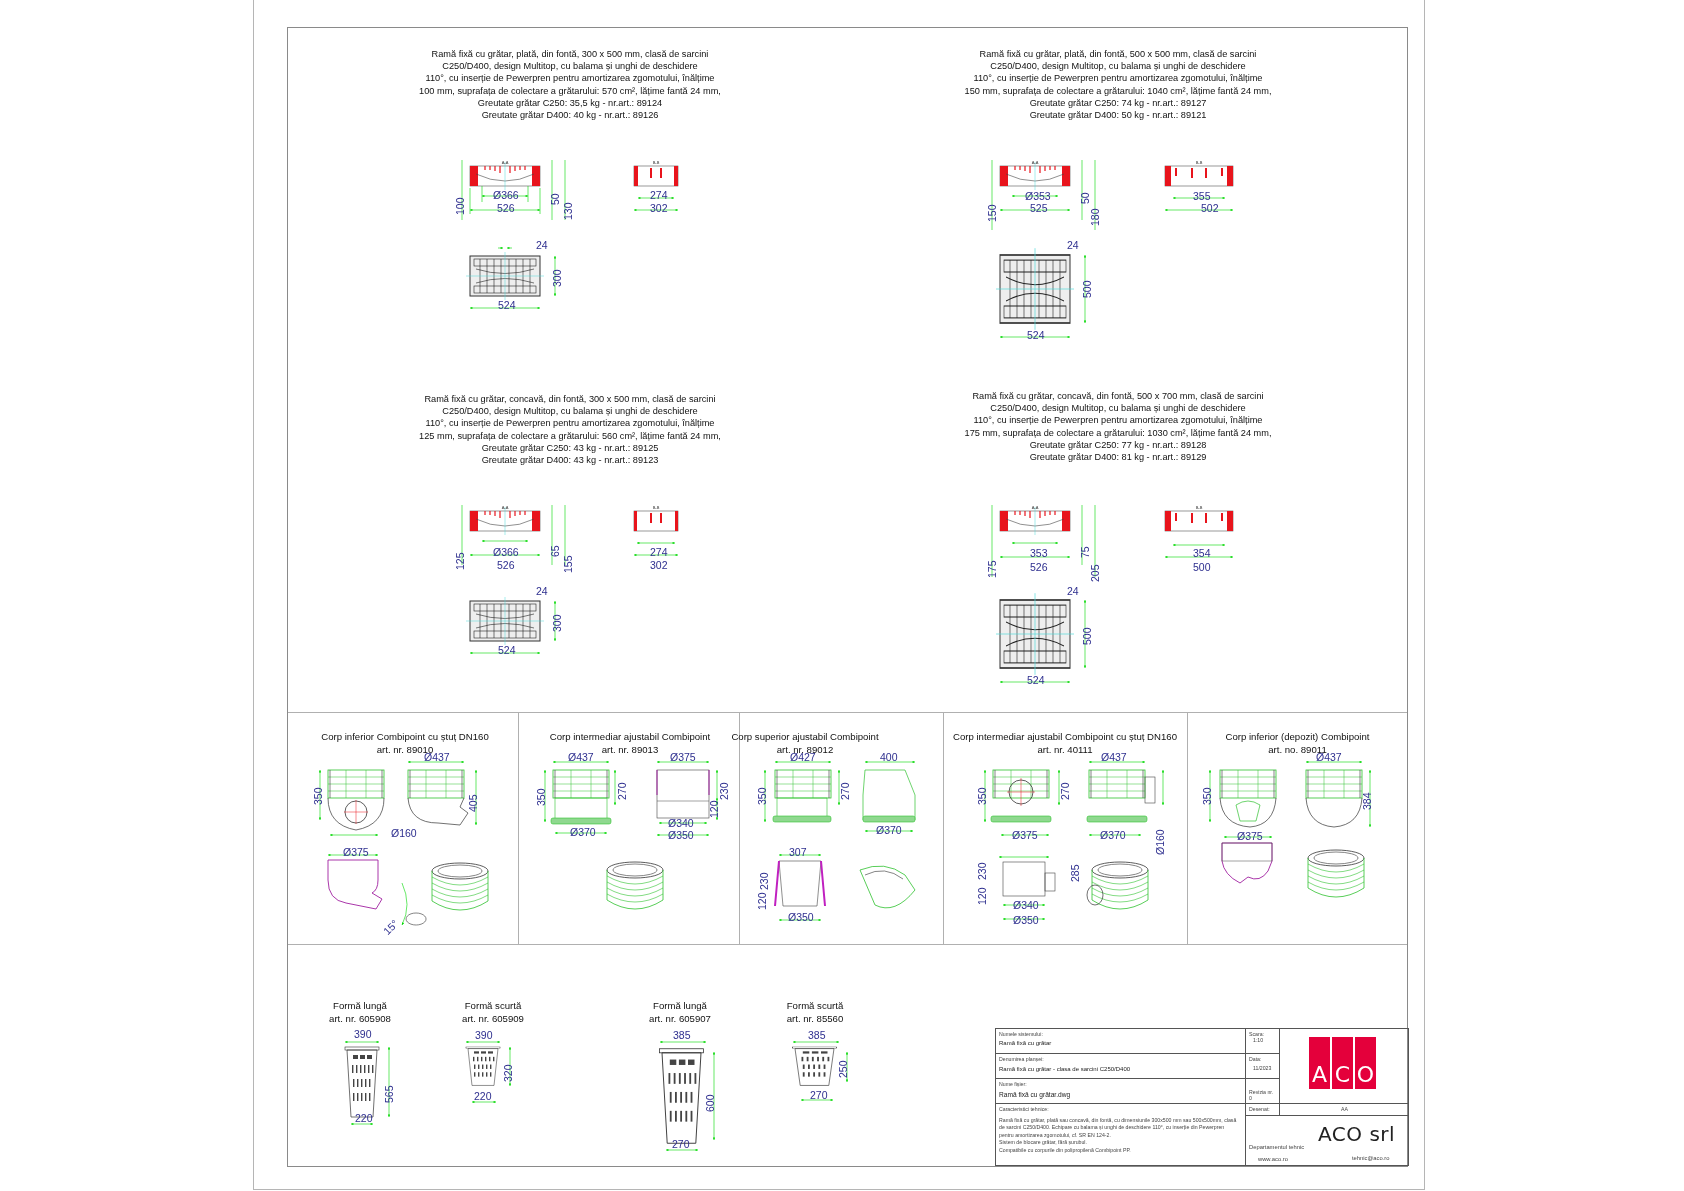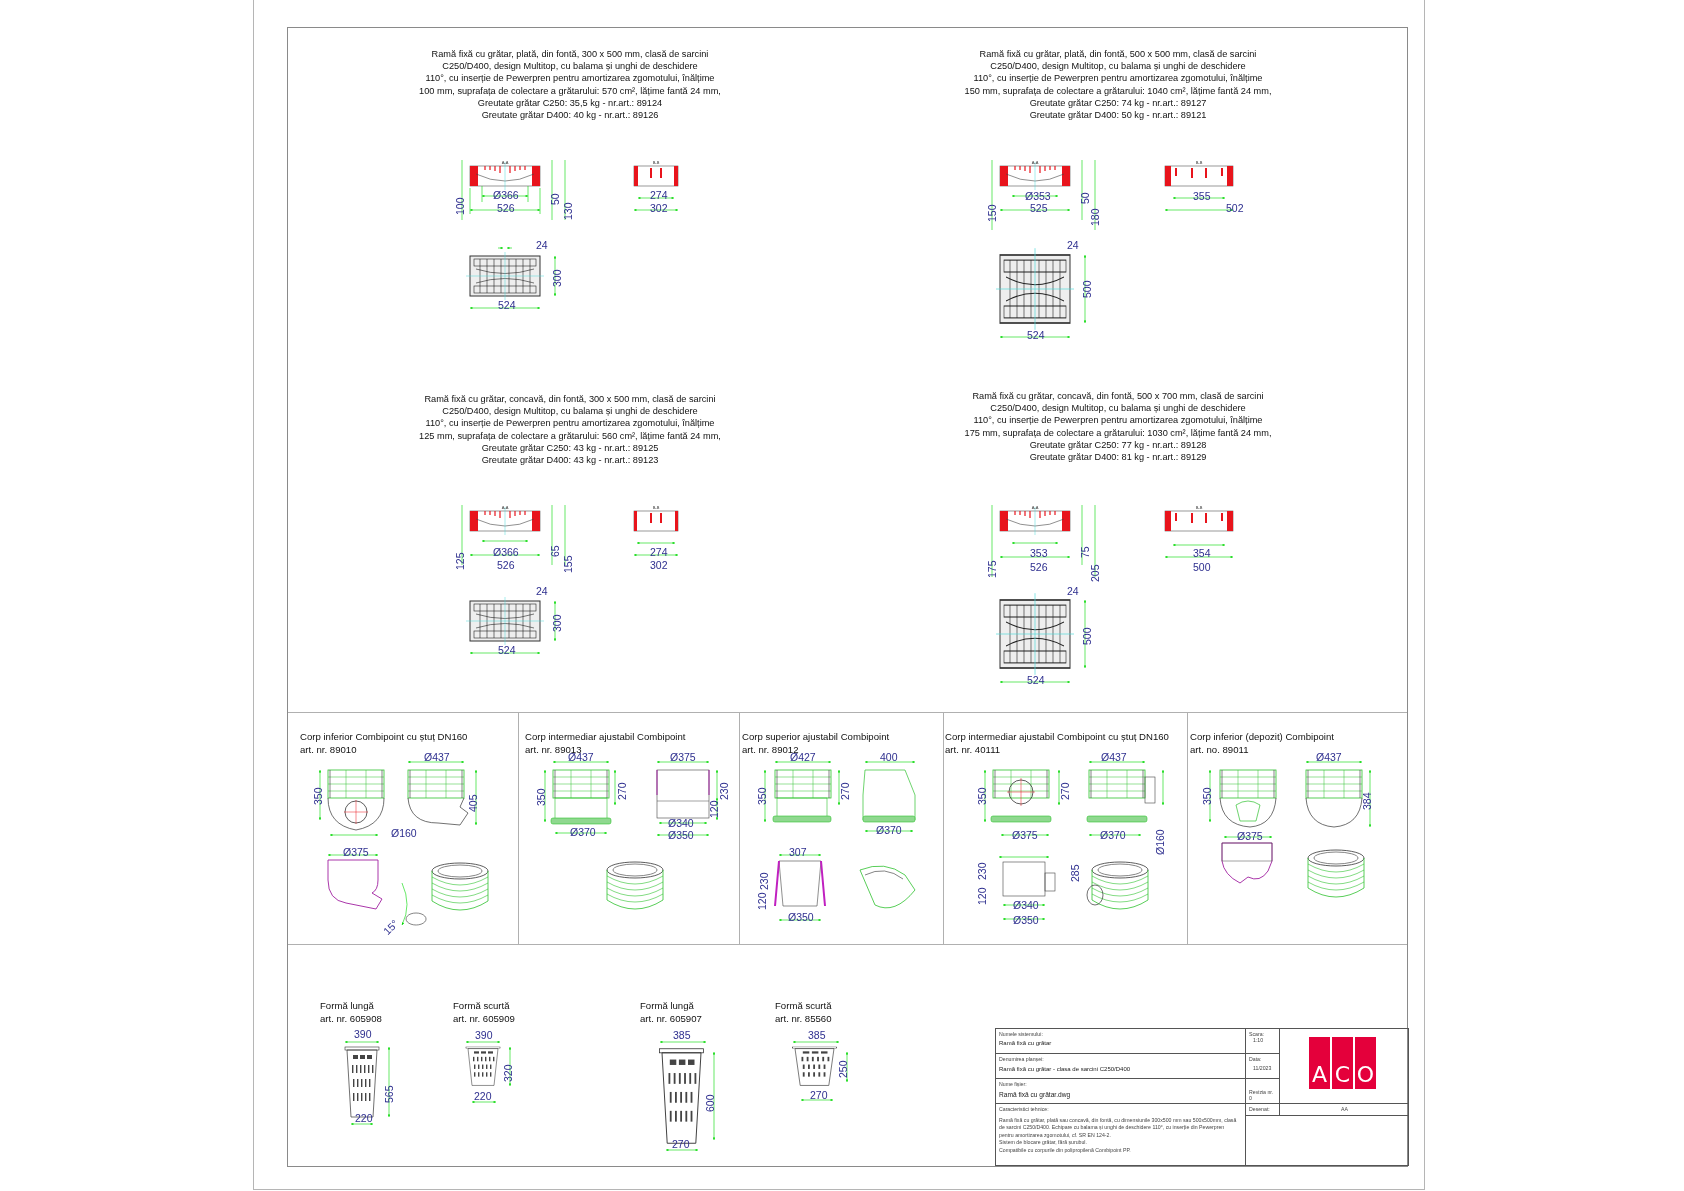--- a/index.html
+++ b/index.html
@@ -3,21 +3,21 @@
 <meta charset="utf-8">
 <style>
   html,body{margin:0;padding:0;background:#fff;}
   body{width:1684px;height:1191px;position:relative;overflow:hidden;font-family:"Liberation Sans",sans-serif;color:#111;}
   .outer{position:absolute;left:253px;top:0;width:1172px;height:1190px;border:1px solid #b5b5b5;border-top:none;box-sizing:border-box;}
   .inner{position:absolute;left:287px;top:27px;width:1121px;height:1140px;border:1px solid #8a8a8a;box-sizing:border-box;}
   .hline{position:absolute;height:0;border-top:1px solid #b0b0b0;}
   .vline{position:absolute;width:0;border-left:1px solid #b0b0b0;}
   .desc{position:absolute;font-size:9.2px;line-height:12.2px;text-align:center;white-space:nowrap;}
   .desc div{white-space:nowrap;}
-  .ctitle{position:absolute;font-size:9.6px;line-height:12.5px;text-align:left;white-space:nowrap;}
+  .ctitle{position:absolute;font-size:9.6px;line-height:12.5px;text-align:center;white-space:nowrap;}
   .dim{position:absolute;font-size:10.5px;color:#2e2f8f;white-space:nowrap;line-height:11px;}
   .dim.v{transform:rotate(-90deg);transform-origin:left top;}
   .draw{position:absolute;}
   svg{display:block;overflow:visible;}
   
   .tb{position:absolute;left:995px;top:1028px;width:414px;height:138px;border:1px solid #555;box-sizing:border-box;font-size:5.6px;color:#333;}
   .tb .cell{position:absolute;box-sizing:border-box;}
   .tb .lbl{font-size:5.2px;color:#444;}
   .tb .val{font-size:6px;color:#222;}
   .aco-logo{position:absolute;display:flex;gap:2px;}
@@ -189,21 +189,21 @@
     <text x="34" y="4" font-size="4" text-anchor="middle" fill="#333" font-family="Liberation Sans, sans-serif">B-B</text>
     <rect x="0" y="6" width="68" height="20" fill="none" stroke="#555" stroke-width="0.6"></rect>
     <path d="M0,6 h6 v20 h-6z M62,6 h6 v20 h-6z M26,8 h2 v10 h-2z M40,8 h2 v10 h-2z M10,8 h2 v8 h-2z M56,8 h2 v8 h-2z" fill="#e8141c"></path>
     <g stroke="#00d800" stroke-width="0.6" fill="none">
       <line x1="8" y1="38" x2="60" y2="38" marker-start="url(#arr)" marker-end="url(#arr)"></line>
       <line x1="0" y1="50" x2="68" y2="50" marker-start="url(#arr)" marker-end="url(#arr)"></line>
     </g>
   </svg>
 </div>
 <div class="dim" style="left:1193px;top:191px;">355</div>
-<div class="dim" style="left:1226px;top:203px;">502</div>
+<div class="dim" style="left:1201px;top:203px;">502</div>
 
 <div class="draw" style="left:1000px;top:255px;">
   <svg width="100" height="90" viewBox="0 0 100 90">
     <g transform="scale(1,1.7)">
         <use href="#grate" x="0" y="0"></use>
       </g>
     <g stroke="#00d800" stroke-width="0.6" fill="none">
       <line x1="85" y1="0" x2="85" y2="68" marker-start="url(#arr)" marker-end="url(#arr)"></line>
       <line x1="0" y1="82" x2="70" y2="82" marker-start="url(#arr)" marker-end="url(#arr)"></line>
     </g>
@@ -308,21 +308,21 @@
 <div class="dim" style="left:1027px;top:675px;">524</div>
 
 <div class="ctitle" style="left:300px;top:731px;width:210px;">
   <div>Corp inferior Combipoint cu ștuț DN160</div>
   <div>art. nr. 89010</div>
 </div>
 <div class="ctitle" style="left:525px;top:731px;width:210px;">
   <div>Corp intermediar ajustabil Combipoint</div>
   <div>art. nr. 89013</div>
 </div>
-<div class="ctitle" style="left:742px;top:731px;width:200px;">
+<div class="ctitle" style="left:705px;top:731px;width:200px;">
   <div>Corp superior ajustabil Combipoint</div>
   <div>art. nr. 89012</div>
 </div>
 <div class="ctitle" style="left:945px;top:731px;width:240px;">
   <div>Corp intermediar ajustabil Combipoint cu ștuț DN160</div>
   <div>art. nr. 40111</div>
 </div>
 <div class="ctitle" style="left:1190px;top:731px;width:215px;">
   <div>Corp inferior (depozit) Combipoint</div>
   <div>art. no. 89011</div>
@@ -667,13 +667,19 @@
     </div>
   </div>
 
   <div class="cell" style="left:250px;top:75px;width:34px;height:12px;border-bottom:1px solid #555;border-right:1px solid #555;padding:2px 3px;">
     <div class="lbl">Desenat:</div>
   </div>
   <div class="cell" style="left:284px;top:75px;width:129px;height:12px;border-bottom:1px solid #555;padding:2px 0;text-align:center;">
     <div class="lbl">AA</div>
   </div>
 
+  <div class="cell" style="left:250px;top:87px;width:163px;height:50px;">
+    <div class="aco-srl" style="left:72px;top:6px;">ACO srl</div>
+    <div class="lbl" style="position:absolute;left:3px;top:28px;font-size:5.8px;">Departamentul tehnic</div>
+    <div class="lbl" style="position:absolute;left:12px;top:40px;font-size:5.8px;">www.aco.ro</div>
+    <div class="lbl" style="position:absolute;left:106px;top:39px;font-size:5.8px;">tehnic@aco.ro</div>
+  </div>
 </div>
 
 </body></html>

